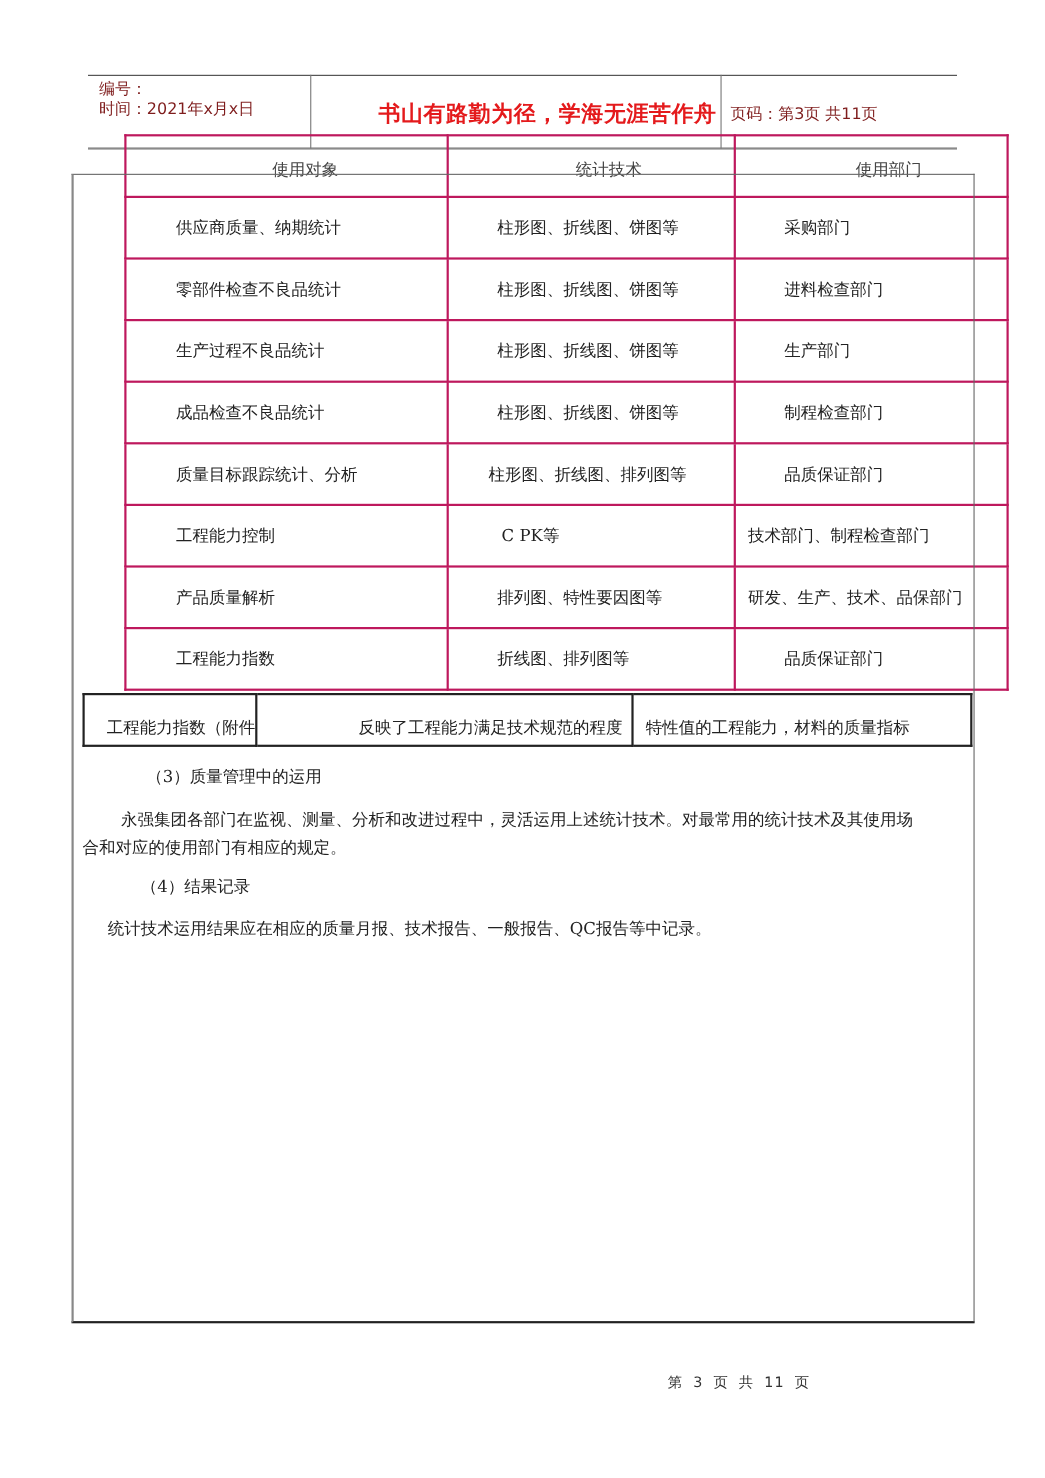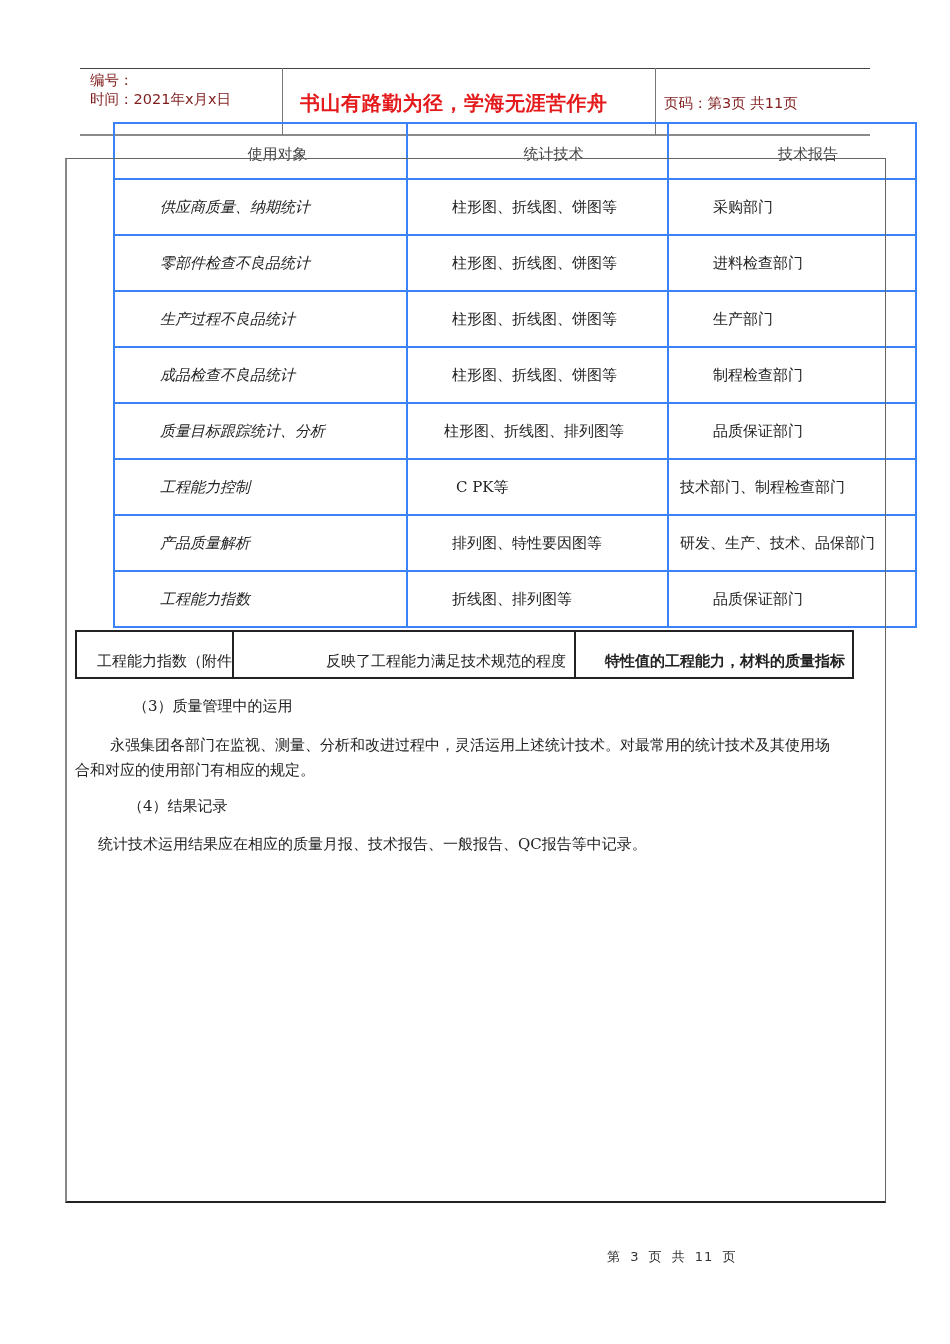--- a/index.html
+++ b/index.html
@@ -14,68 +14,68 @@
   .hdr-text { position:absolute; font-family:"DejaVu Sans","Liberation Sans",sans-serif; font-size:14.5px; color:#7f1d1d; white-space:nowrap; }
   .hdr-motto { position:absolute; left:300px; top:90px; font-family:"DejaVu Sans","Liberation Sans",sans-serif;
                font-size:20px; font-weight:bold; letter-spacing:0.5px; white-space:nowrap; }
 
   
   .frame { position:absolute; left:65px; top:158px; width:821px; height:1045px;
            border:1px solid #666; border-left:2px solid #888; border-bottom:2px solid #222; box-sizing:border-box; z-index:2; pointer-events:none; }
 
   
   table.tech { position:absolute; left:113px; top:122px; border-collapse:collapse; background:transparent; z-index:1; }
-  table.tech td { border:2px solid #3b82f6; padding:0; font-size:15px; white-space:nowrap; vertical-align:middle; color:#222; }
+  table.tech td { border:2px solid #be185d; padding:0; font-size:15px; white-space:nowrap; vertical-align:middle; color:#222; }
   table.tech col.c1 { width:293px; } table.tech col.c2 { width:261px; } table.tech col.c3 { width:248px; }
   table.tech tr { height:56px; }
   table.tech tr.head td { vertical-align:bottom; padding-bottom:14px; text-align:center; color:#444; }
   table.tech tr.head td.h1 { padding-left:34px; }
   table.tech tr.head td.h2 { padding-left:32px; }
   table.tech tr.head td.h3 { padding-left:32px; }
-  td.p1 { padding-left:45px !important;font-style:italic; }
+  td.p1 { padding-left:45px !important; }
   td.p2 { padding-left:44px !important; }
   td.p2b { padding-left:36px !important; }
   td.p2c { padding-left:48px !important; }
   td.p3 { padding-left:44px !important;border-radius:18px; }
   td.p3b { padding-left:11px !important;margin-left:41px; }
 
   
   table.idx { position:absolute; left:75px; top:630px; border-collapse:collapse; z-index:1; }
   table.idx td { border:2px solid #222; height:47px; font-size:15px; white-space:nowrap; vertical-align:bottom; padding:0 0 6px 0; }
   table.idx td.i1 { width:146px; padding-left:20px; box-sizing:border-box; }
   table.idx td.i2 { width:342px; padding-left:92px; box-sizing:border-box; }
-  table.idx td.i3 { width:278px; padding-left:29px; box-sizing:border-box;font-weight:bold; }
+  table.idx td.i3 { width:308px; padding-left:11px; box-sizing:border-box; }
 
   .para { position:absolute; font-size:15px; color:#222; white-space:nowrap; }
   .footer { position:absolute; left:607px; top:1248px; font-family:"DejaVu Sans","Liberation Sans",sans-serif; font-size:13px; color:#333; word-spacing:4px; letter-spacing:1px; }
 </style>
 </head>
 <body>
 
 <div class="hdr-line hdr-top"></div>
 <div class="hdr-line hdr-bot"></div>
 <div class="hdr-div" style="left:282px;"></div>
 <div class="hdr-div" style="left:655px;"></div>
 
 <div class="hdr-text" style="left:90px; top:71px;">编号：</div>
 <div class="hdr-text" style="left:90px; top:90px;">时间：2021年x月x日</div>
-<div class="hdr-motto" style="color: rgb(228, 26, 28);">书山有路勤为径，学海无涯苦作舟</div>
+<div class="hdr-motto" style="color: rgb(228, 26, 28); margin-left: 44px;">书山有路勤为径，学海无涯苦作舟</div>
 <div class="hdr-text" style="left:664px; top:94px;">页码：第3页  共11页</div>
 
 <table class="tech">
   <colgroup>
       <col class="c1">
       <col class="c2">
       <col class="c3">
     </colgroup>
   <tbody>
       <tr class="head" style="height:56px;">
     <td class="h1">使用对象</td>
     <td class="h2">统计技术</td>
-    <td class="h3">技术报告</td>
+    <td class="h3">使用部门</td>
   </tr>
   <tr>
     <td class="p1">供应商质量、纳期统计</td>
     <td class="p2">柱形图、折线图、饼图等</td>
     <td class="p3">采购部门</td>
   </tr>
   <tr>
     <td class="p1">零部件检查不良品统计</td>
     <td class="p2">柱形图、折线图、饼图等</td>
     <td class="p3">进料检查部门</td>

